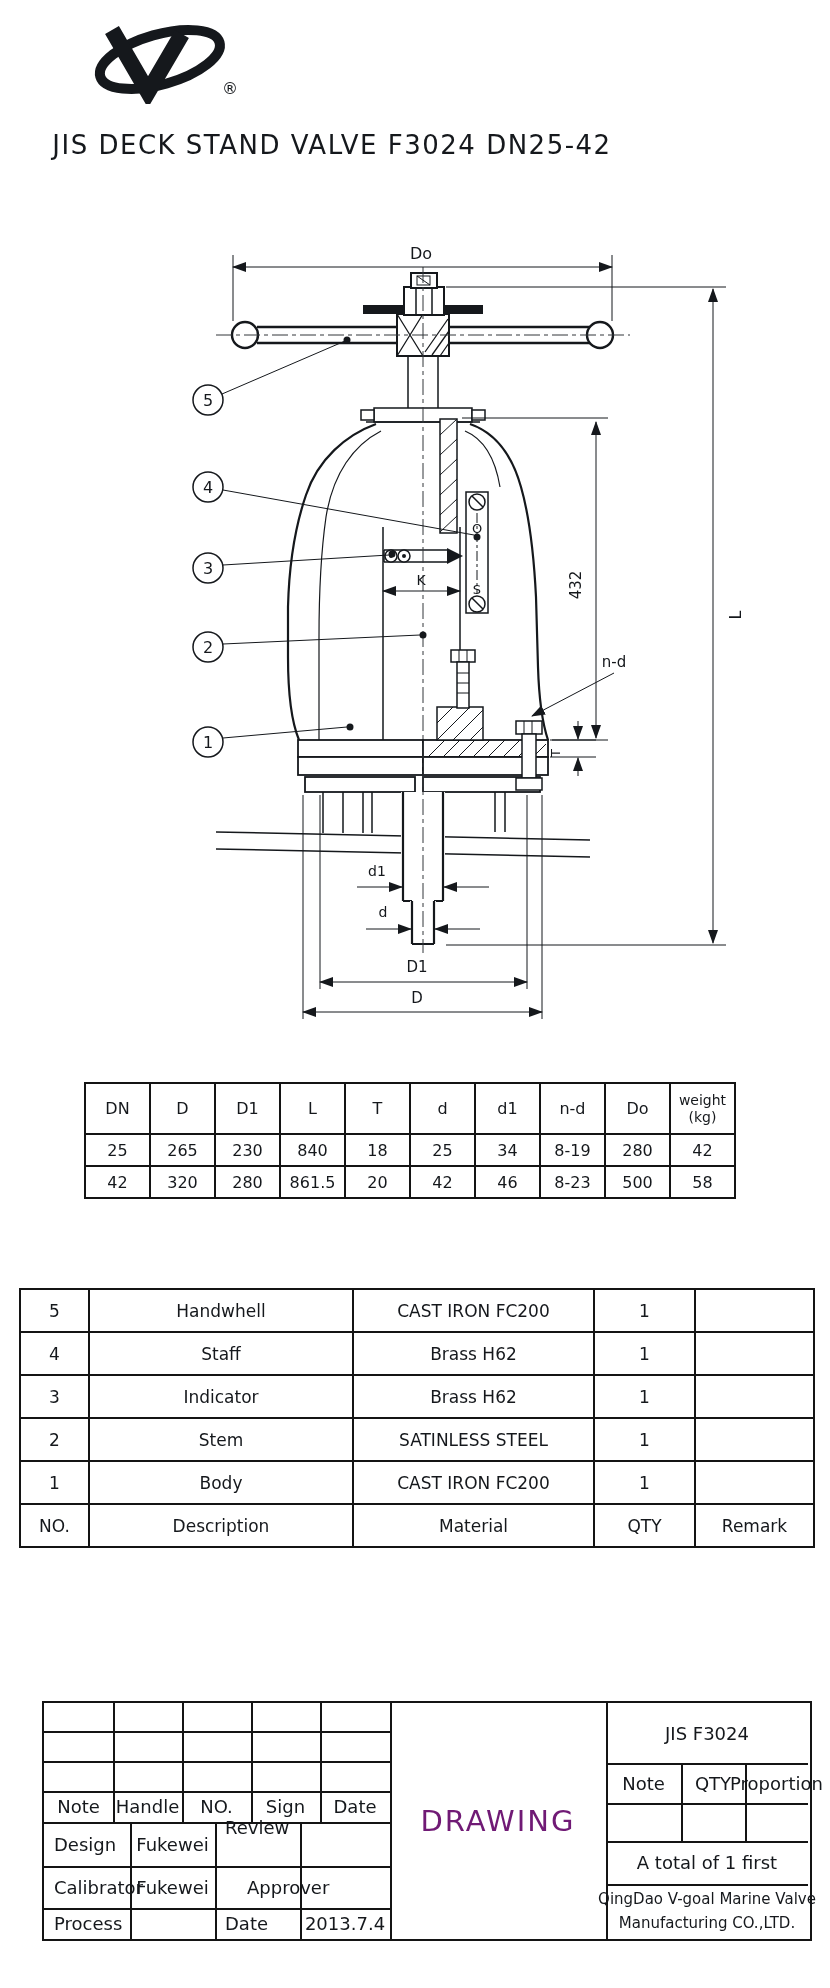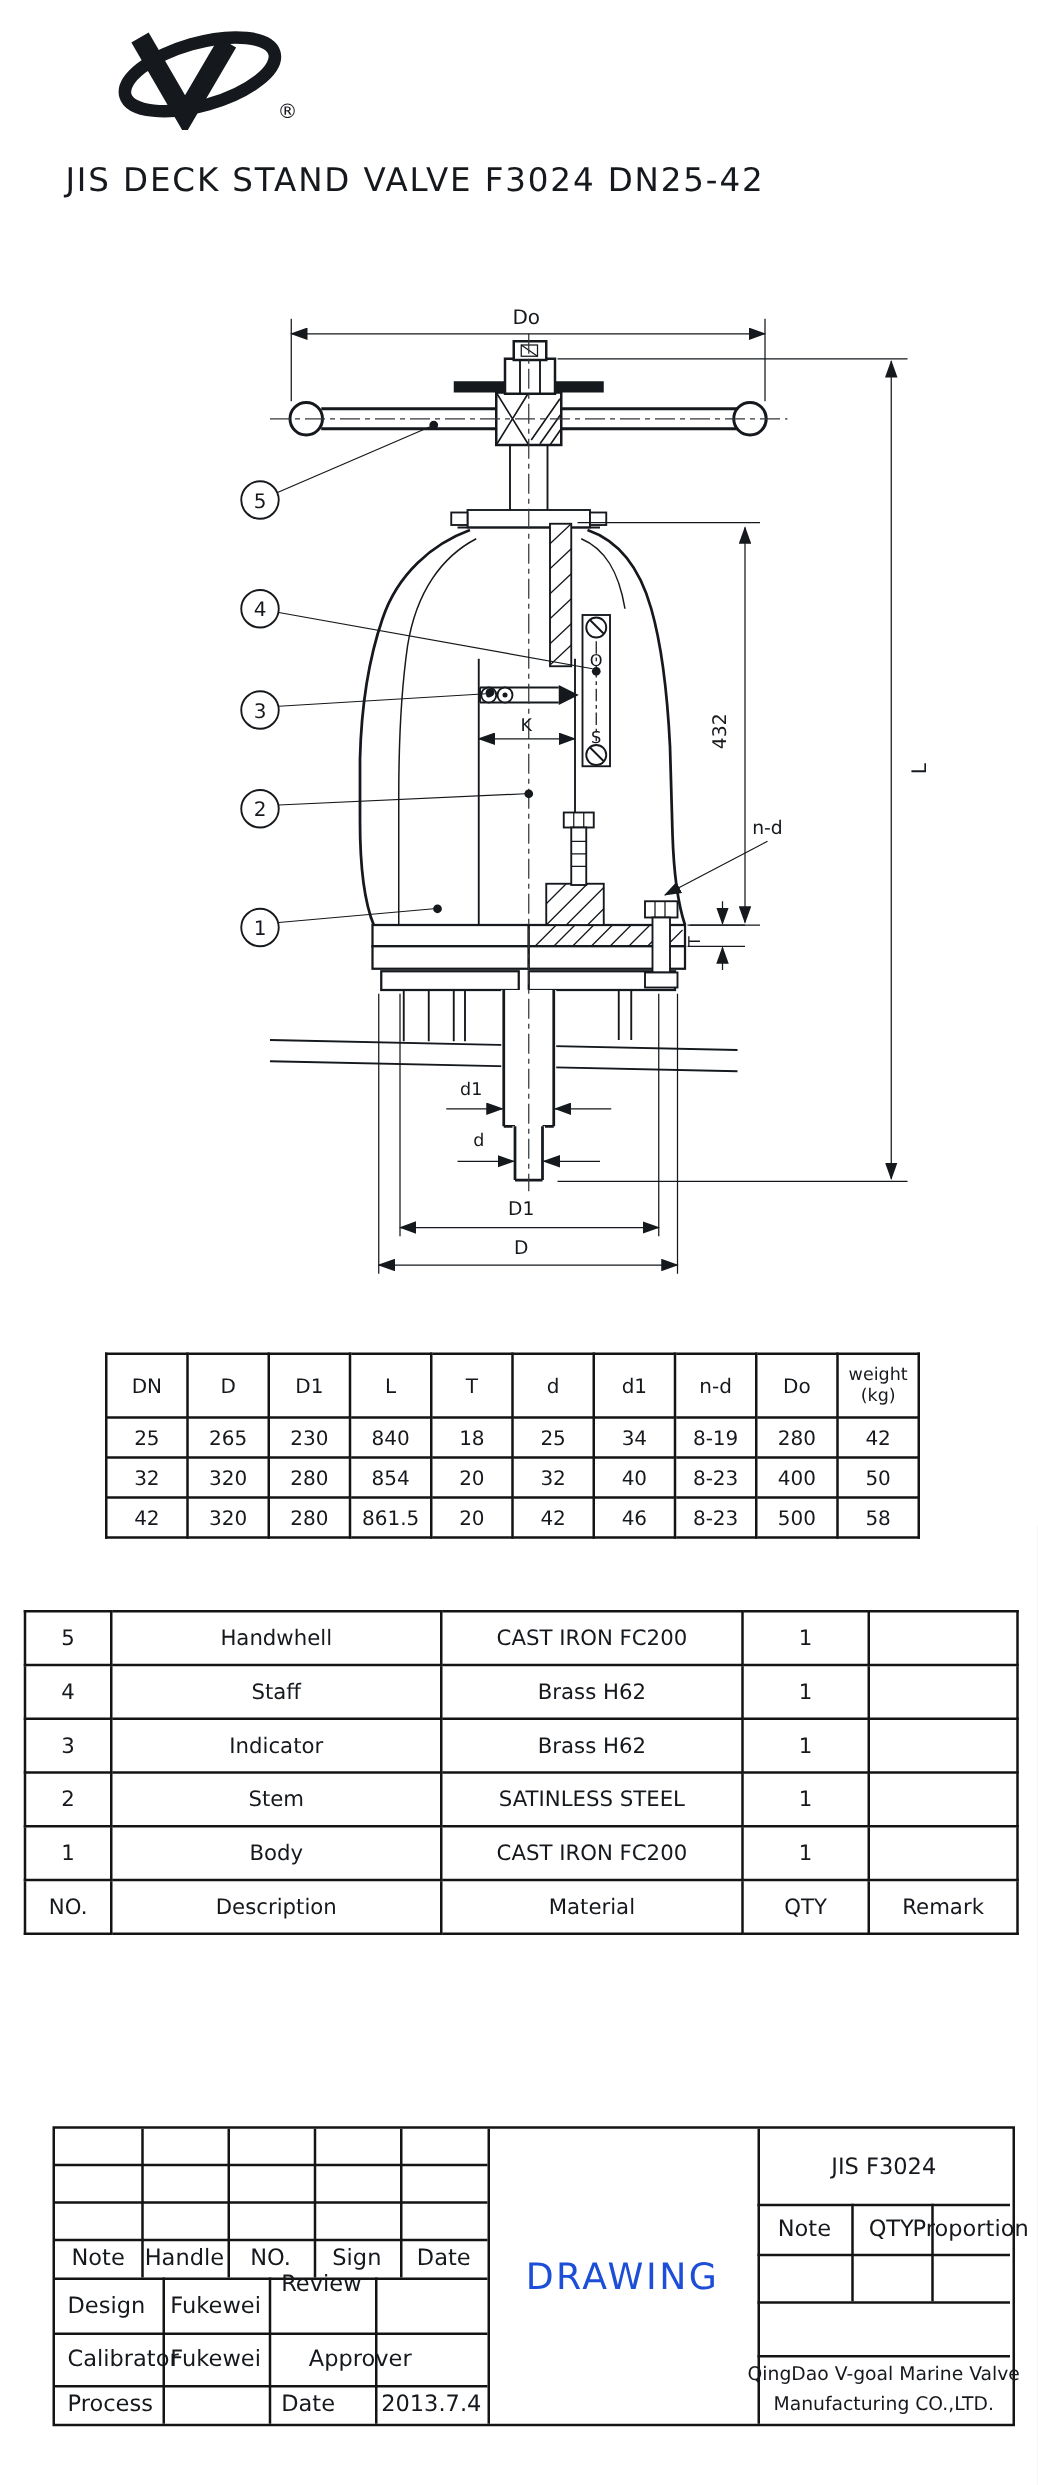--- a/index.html
+++ b/index.html
@@ -20,21 +20,21 @@
   .parts-table{position:absolute;left:19px;top:1288px;width:794px;}
   .parts-table td{height:41px;font-size:17px;}
   
   #tblock{position:absolute;left:42px;top:1701px;width:770px;height:240px;
           border:2px solid #141414;box-sizing:border-box;}
   .vline{position:absolute;width:2px;background:#141414;}
   .hline{position:absolute;height:2px;background:#141414;}
   .cell{position:absolute;display:flex;align-items:center;justify-content:center;
         font-size:18px;color:#15181c;white-space:nowrap;}
   .cell.tl{justify-content:flex-start;padding-left:10px;box-sizing:border-box;}
-  #drawing-label-cell{font-size:29px;letter-spacing:2px;color:#1d4ed8;}
+  #drawing-label-cell{font-size:29px;letter-spacing:2px;color:#701a75;}
   .company{flex-direction:column;line-height:1.55;font-size:15px;text-align:center;}
   svg text{font-family:"DejaVu Sans",sans-serif;fill:#15181c;}
 </style>
 </head>
 <body>
 
 <div class="page">
 
   <svg class="abs" style="left:70px;top:14px;" width="175" height="90" viewBox="0 0 175 90">
     <g transform="rotate(-16 88 46)">
@@ -267,32 +267,20 @@
       <td>230</td>
       <td>840</td>
       <td>18</td>
       <td>25</td>
       <td>34</td>
       <td>8-19</td>
       <td>280</td>
       <td>42</td>
     </tr>
     <tr>
-      <td>32</td>
-      <td>320</td>
-      <td>280</td>
-      <td>854</td>
-      <td>20</td>
-      <td>32</td>
-      <td>40</td>
-      <td>8-23</td>
-      <td>400</td>
-      <td>50</td>
-    </tr>
-    <tr>
       <td>42</td>
       <td>320</td>
       <td>280</td>
       <td>861.5</td>
       <td>20</td>
       <td>42</td>
       <td>46</td>
       <td>8-23</td>
       <td>500</td>
       <td>58</td>
@@ -399,19 +387,20 @@
     <div class="cell" style="left:86px;top:205px;width:85px;height:31px;"></div>
     <div class="cell tl" style="left:171px;top:205px;width:85px;height:31px;">Date</div>
     <div class="cell" style="left:256px;top:205px;width:90px;height:31px;">2013.7.4</div>
 
     <div class="cell" id="drawing-label-cell" style="left:346px;top:0;width:216px;height:236px;">DRAWING</div>
 
     <div class="cell" style="left:562px;top:0;width:202px;height:60px;">JIS F3024</div>
     <div class="cell" style="left:562px;top:60px;width:75px;height:40px;">Note</div>
     <div class="cell" style="left:637px;top:60px;width:64px;height:40px;">QTY</div>
     <div class="cell" style="left:701px;top:60px;width:63px;height:40px;">Proportion</div>
+    <div class="cell" style="left:562px;top:138px;width:202px;height:43px;">A total of 1 first</div>
     <div class="cell company" style="left:562px;top:181px;width:202px;height:55px;">
       <span>QingDao V-goal Marine Valve</span>
       <span>Manufacturing CO.,LTD.</span>
     </div>
   </div>
 
 </div>
 
 </body></html>

